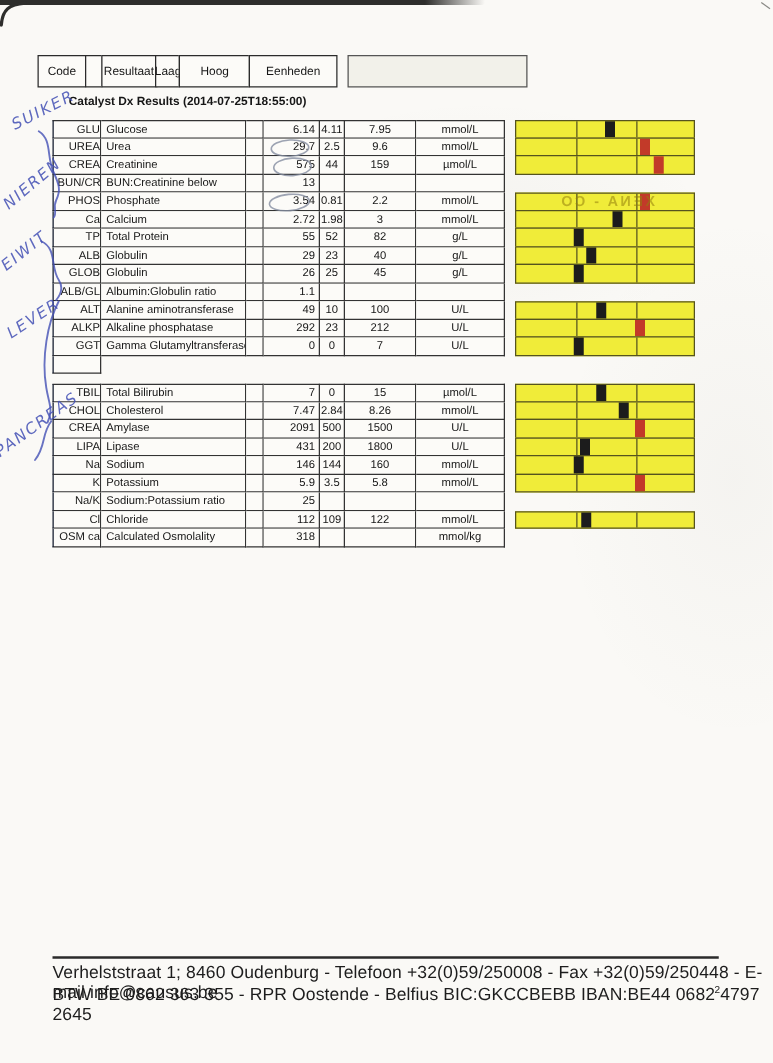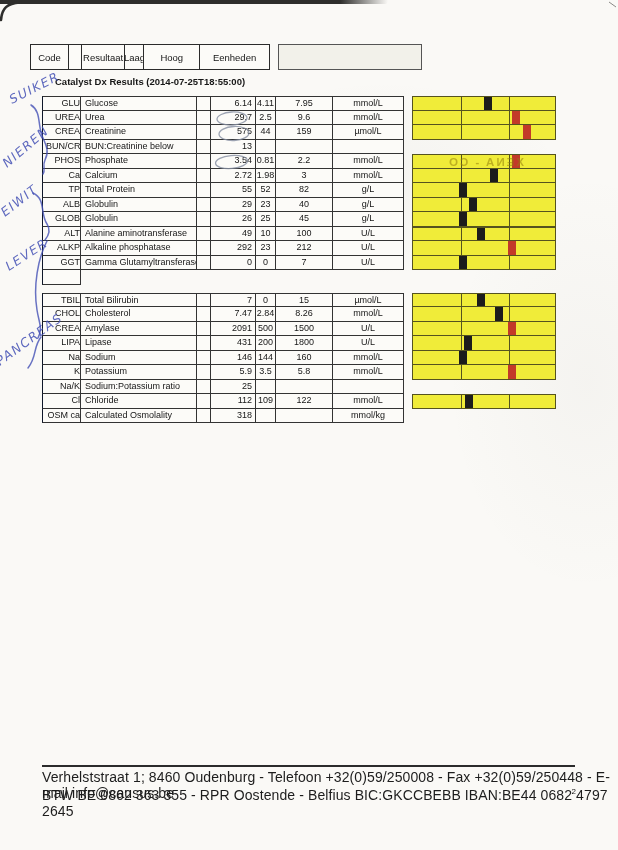--- a/index.html
+++ b/index.html
@@ -201,20 +201,30 @@
       <div class="c w-high">45</div>
       <div class="c w-units">g/L</div>
       <div class="bargap"></div>
       <div class="bar" style="background: rgb(240, 236, 57); border-color: rgb(85, 83, 31); margin-top: -1px; height: 15.5px;">
         <div class="divider" style="left: 48px; background: rgb(85, 83, 31);"></div>
         <div class="divider" style="left: 96px; background: rgb(85, 83, 31);"></div>
         <div class="marker" style="left: 45.68px; background: rgb(28, 28, 28);"></div>
       </div>
     </div>
     <div class="row">
+      <div class="c w-code">ALB/GL</div>
+      <div class="c w-desc">Albumin:Globulin ratio</div>
+      <div class="c w-pad"></div>
+      <div class="c w-res">1.1</div>
+      <div class="c w-low"></div>
+      <div class="c w-high"></div>
+      <div class="c w-units"></div>
+      <div class="bargap"></div>
+    </div>
+    <div class="row">
       <div class="c w-code">ALT</div>
       <div class="c w-desc">Alanine aminotransferase</div>
       <div class="c w-pad"></div>
       <div class="c w-res">49</div>
       <div class="c w-low">10</div>
       <div class="c w-high">100</div>
       <div class="c w-units">U/L</div>
       <div class="bargap"></div>
       <div class="bar" style="background: rgb(240, 236, 57); border-color: rgb(85, 83, 31);">
         <div class="divider" style="left: 48px; background: rgb(85, 83, 31);"></div>

